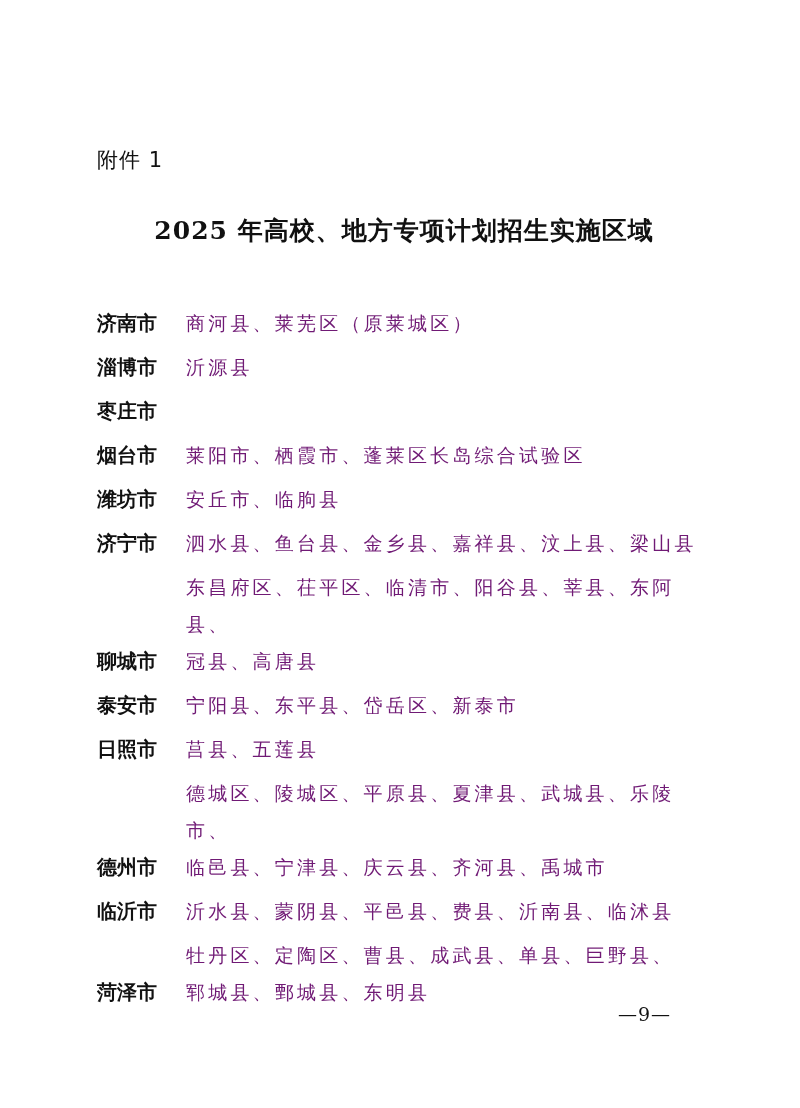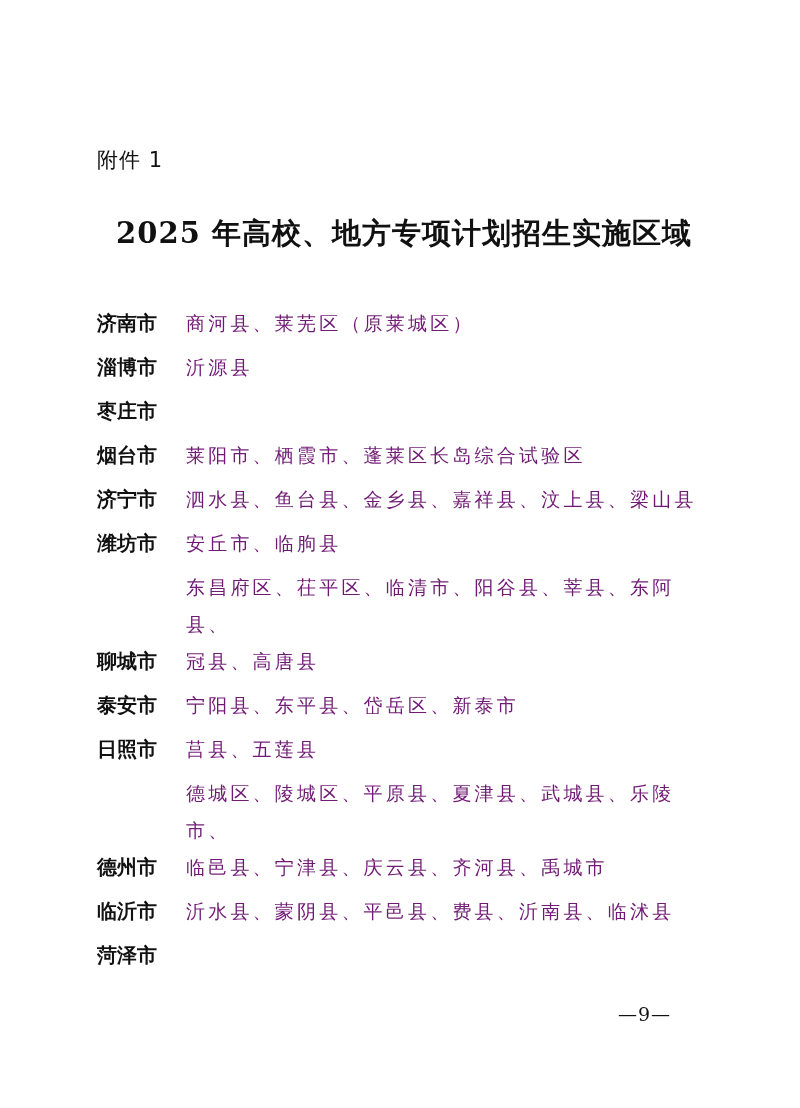--- a/index.html
+++ b/index.html
@@ -9,21 +9,21 @@
       font-family: "DejaVu Sans", "Liberation Sans", sans-serif;
     }
     .attach {
       position: absolute; left: 97px; top: 146px;
       font-size: 21px; letter-spacing: 1px;
       font-family: "DejaVu Sans", sans-serif;
     }
     .title {
       position: absolute; left: 0; right: 0; top: 214px;
       text-align: center; padding-left: 8px;
-      font-size: 29px; font-weight: bold; letter-spacing: 1px;
+      font-size: 25px; font-weight: bold; letter-spacing: 1px;
       font-family: "DejaVu Serif", "Liberation Serif", serif;
     }
     .list {
       position: absolute; left: 97px; top: 298px; width: 620px;
     }
     .row {
       display: flex; align-items: flex-end; margin-top: 7px;
     }
     .city {
       width: 89px; flex: none;
@@ -66,29 +66,29 @@
   <div class="row">
     <div class="city">枣庄市</div>
   </div>
   <div class="row">
     <div class="city">烟台市</div>
     <div class="areas">
       <div>莱阳市、栖霞市、蓬莱区长岛综合试验区</div>
     </div>
   </div>
   <div class="row">
+    <div class="city">潍坊市</div>
+    <div class="areas">
+      <div>安丘市、临朐县</div>
+    </div>
+  </div>
+  <div class="row">
     <div class="city">济宁市</div>
     <div class="areas">
       <div>泗水县、鱼台县、金乡县、嘉祥县、汶上县、梁山县</div>
-    </div>
-  </div>
-  <div class="row">
-    <div class="city">潍坊市</div>
-    <div class="areas">
-      <div>安丘市、临朐县</div>
     </div>
   </div>
   <div class="row">
     <div class="city">聊城市</div>
     <div class="areas">
       <div>东昌府区、茌平区、临清市、阳谷县、莘县、东阿县、</div>
       <div>冠县、高唐县</div>
     </div>
   </div>
   <div class="row">
@@ -111,16 +111,20 @@
     </div>
   </div>
   <div class="row">
     <div class="city">临沂市</div>
     <div class="areas">
       <div>沂水县、蒙阴县、平邑县、费县、沂南县、临沭县</div>
     </div>
   </div>
   <div class="row">
     <div class="city">菏泽市</div>
+    <div class="areas">
+      <div>牡丹区、定陶区、曹县、成武县、单县、巨野县、</div>
+      <div>郓城县、鄄城县、东明县</div>
+    </div>
   </div>
 </div>
 
 <div class="page-num">—9—</div>
 
 </body></html>

